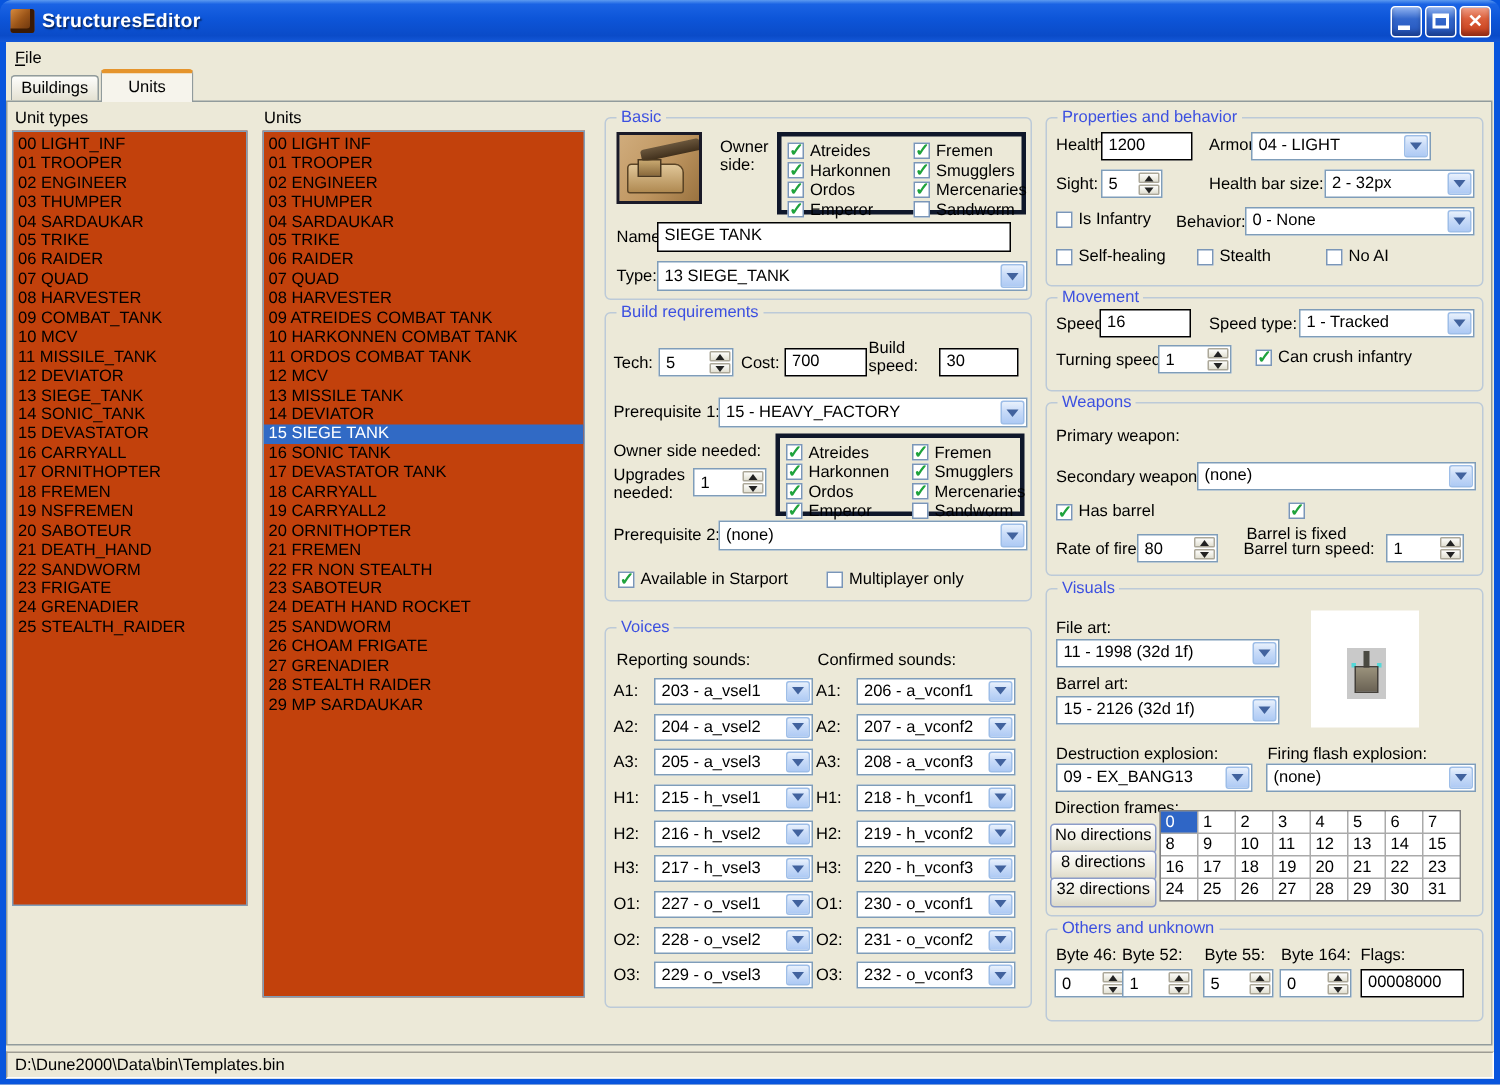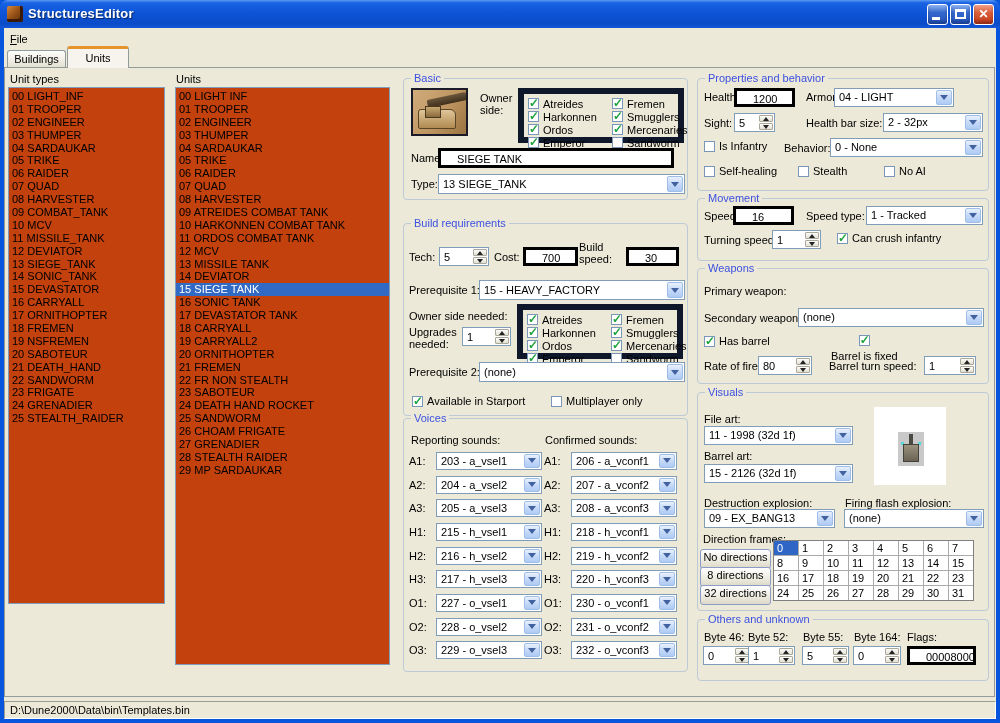--- a/index.html
+++ b/index.html
@@ -50,21 +50,21 @@
   .listbox .row { height:12.9px; line-height:12.9px; padding-left:3px; white-space:nowrap; overflow:hidden; }
   .listbox .row.selected { background:#316AC5; color:#fff; }
 
   
   .group { position:absolute; border:1px solid #BCCAD8; border-radius:4px; }
   .cap { position:absolute; top:-7px; left:7px; background:#ECE9D8; padding:0 3px; color:#3C50E0; white-space:nowrap; }
 
   .lbl { position:absolute; white-space:nowrap; }
   .lbl.wrap { white-space:normal; line-height:12px; }
 
-  .tinput { position:absolute; background:#fff; border:3px solid #000000;padding-left:12px; }
+  .tinput { position:absolute; background:#fff; border:1px solid #000000; }
   .tinput .tval { display:block; line-height:17px; padding-left:4px; white-space:nowrap; overflow:hidden; }
 
   .combo { position:absolute; background:#fff; border:1px solid #7F9DB9; height:20px; }
   .combo .cval { display:block; line-height:18px; padding:0 18px 0 4px; white-space:nowrap; overflow:hidden; }
   .cbtn { position:absolute; right:1px; top:1px; bottom:1px; width:16px; border-radius:2px;
     background:linear-gradient(#E9F1FC,#C8DBF8 45%,#AECAF4); border:1px solid #9EBEE8;
     display:flex; align-items:center; justify-content:center; }
   .arr { width:0; height:0; border-left:4px solid transparent; border-right:4px solid transparent;
     border-top:5px solid #41629E; }
 
@@ -74,21 +74,21 @@
   .sb { flex:1; background:linear-gradient(#FDFDFB,#E2E0D2); border:1px solid #ACA899; border-radius:1px;
     display:flex; align-items:center; justify-content:center; }
   .tu { width:0; height:0; border-left:3px solid transparent; border-right:3px solid transparent; border-bottom:4px solid #222; }
   .td { width:0; height:0; border-left:3px solid transparent; border-right:3px solid transparent; border-top:4px solid #222; }
 
   .cb { position:absolute; display:flex; align-items:center; gap:4px; white-space:nowrap; }
   .cb .box { width:11px; height:11px; border:1px solid #7A96B8; background:#fff; position:relative; flex:0 0 auto; }
   .cb.checked .box::after { content:"\2713"; position:absolute; left:0px; top:-3px; color:#1FA33C;
     font-weight:bold; font-size:12px; }
 
-  .sides { position:absolute; border:6px solid #0f172a; background:#ECE9D8; display:grid;
+  .sides { position:absolute; border:3px solid #0f172a; background:#ECE9D8; display:grid;
     grid-template-rows:repeat(4,13px); grid-auto-flow:column; grid-auto-columns:84px 72px;
     padding:3px 0 2px 4px; }
   .sides .cb { position:static; }
 
   
   .vrows { position:absolute; display:flex; flex-direction:column; }
   .vrow { height:23.7px; display:flex; align-items:center; }
   .vlbl { width:27px; }
   .combo2 { width:106px; height:18px; position:relative; background:#fff; border:1px solid #7F9DB9; }
   .combo2 .cval { display:block; line-height:16px; padding:0 18px 0 4px; white-space:nowrap; overflow:hidden; }
@@ -262,21 +262,21 @@
       </div>
     <div class="lbl" style="left:7px;top:99px;">Type:</div>
     <div class="combo" style="left:34px;top:95px;width:247px;">
         <span class="cval">13 SIEGE_TANK</span>
         <span class="cbtn">
           <i class="arr"></i>
         </span>
       </div>
   </div>
 
-  <div class="group" style="left:403px;top:223px;width:285px;height:193px;">
+  <div class="group" style="left:403px;top:208px;width:285px;height:193px;">
     <span class="cap">Build requirements</span>
     <div class="lbl" style="left:5px;top:27px;">Tech:</div>
     <div class="spin" style="left:35px;top:23px;width:50px;">
         <span class="sval">5</span>
         <span class="sbtns">
           <span class="sb">
             <i class="tu"></i>
           </span>
           <span class="sb">
             <i class="td"></i>

